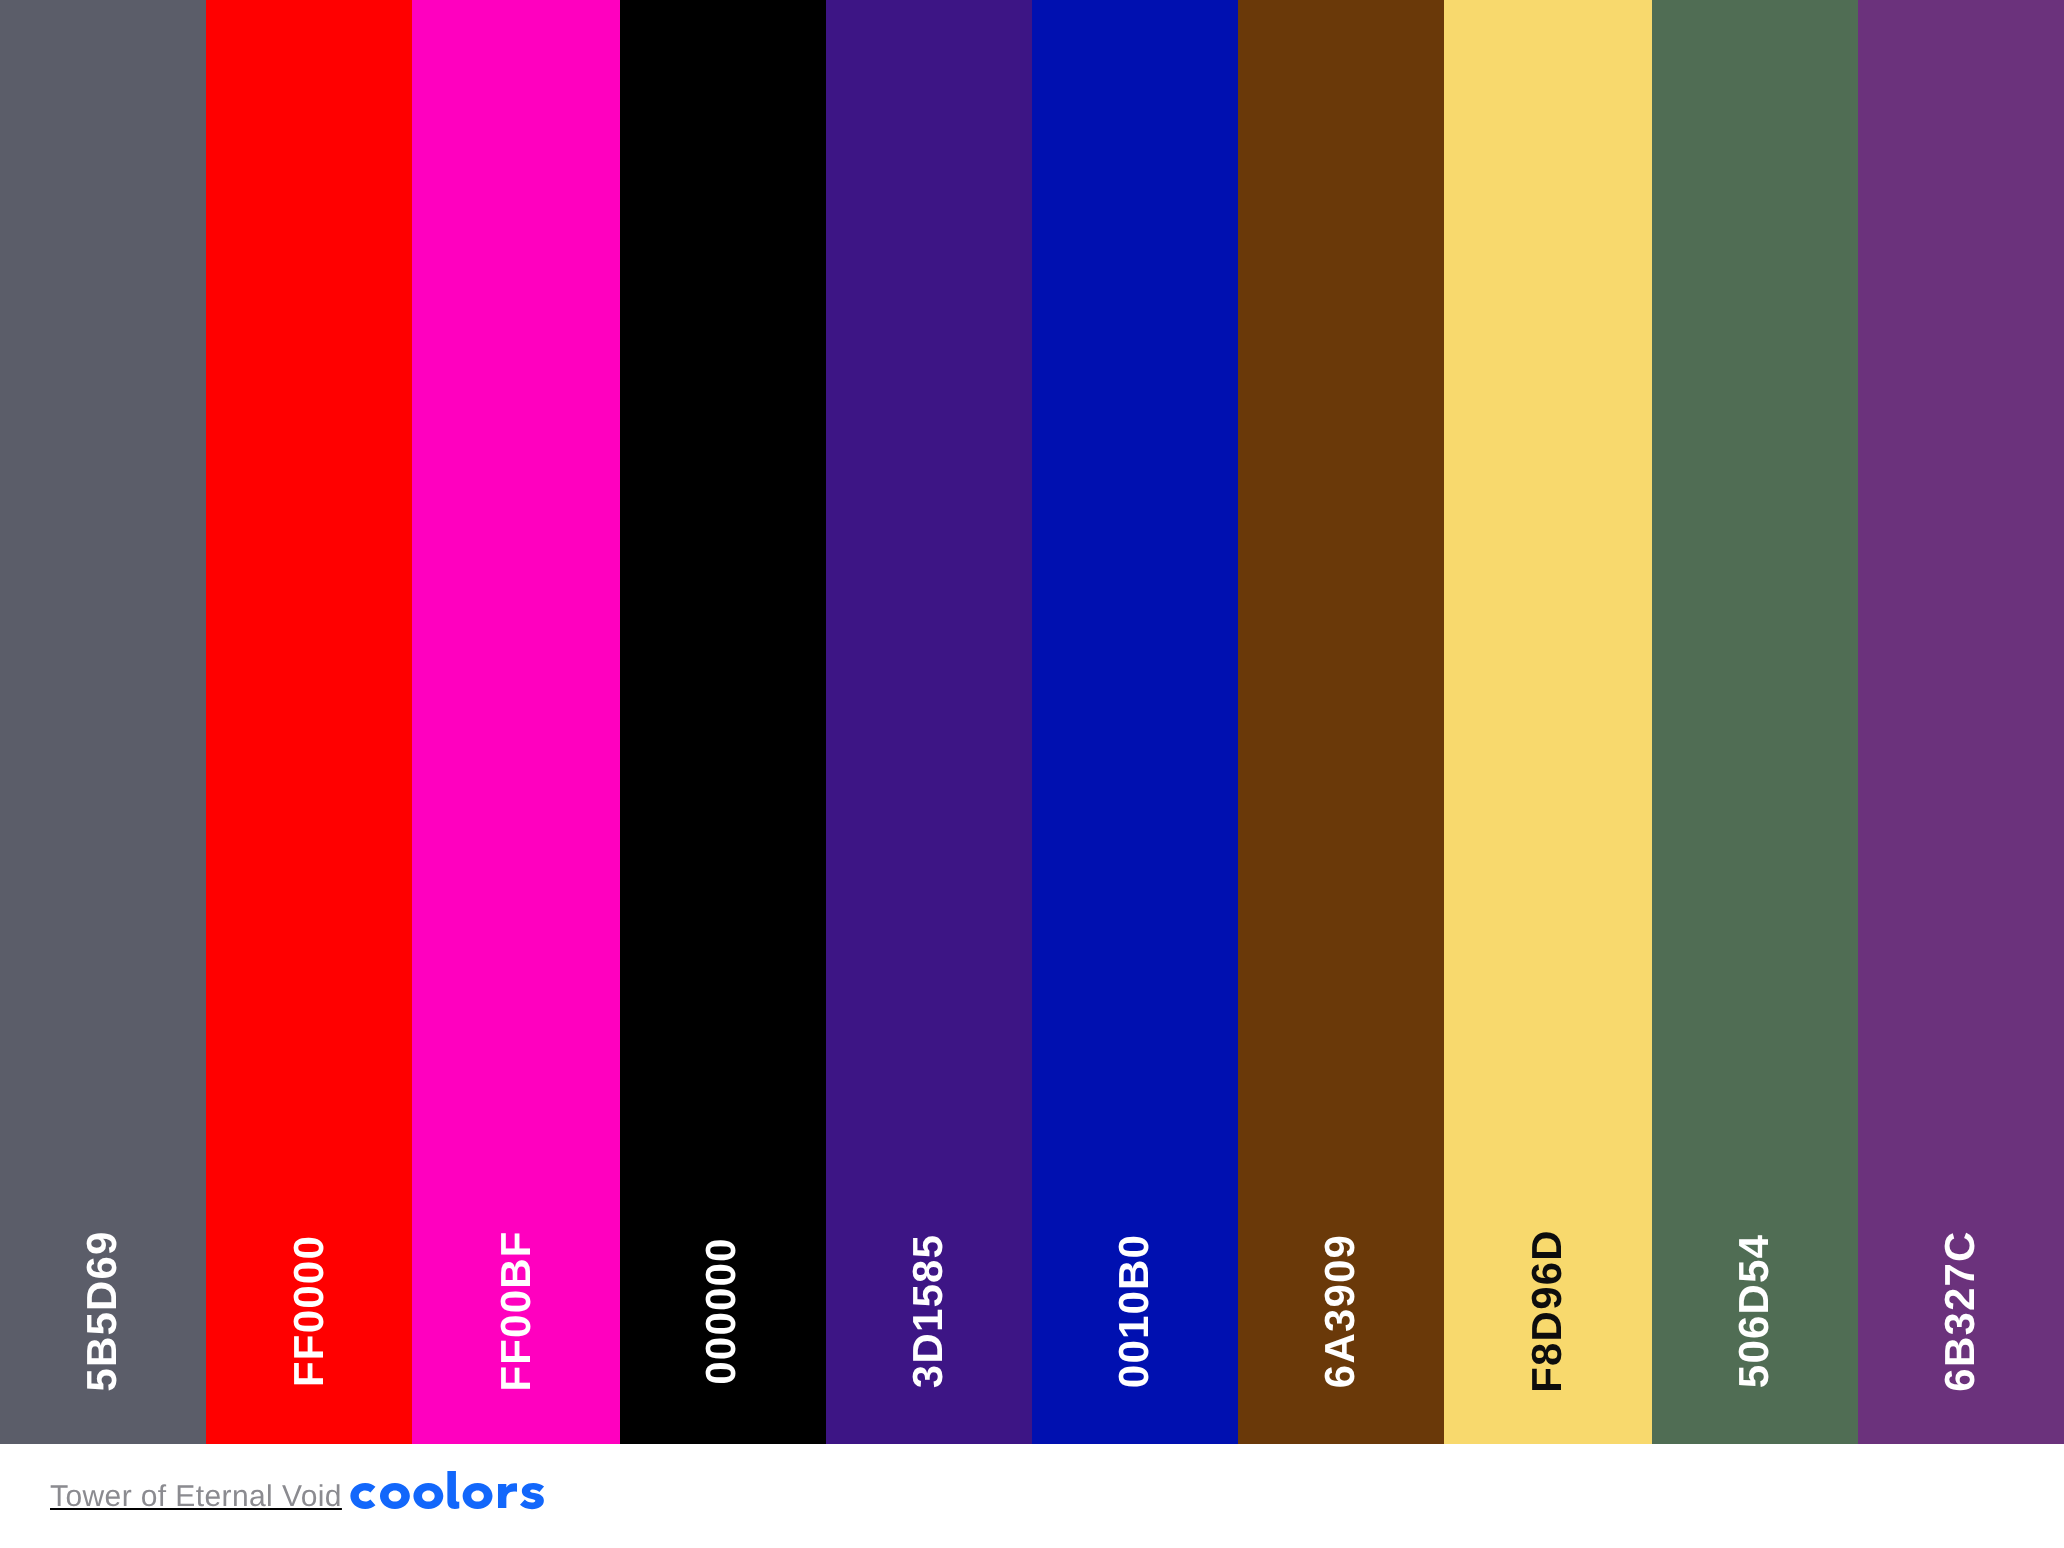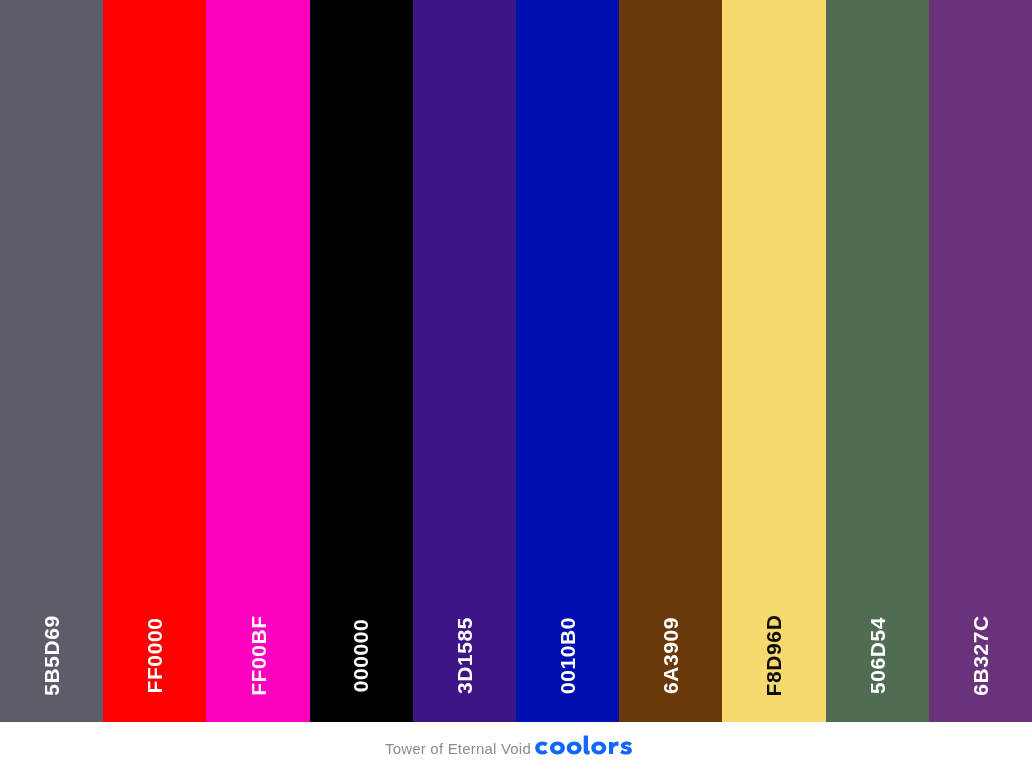--- a/index.html
+++ b/index.html
@@ -42,22 +42,23 @@
   }
   .light-text { color:#ffffff; }
   .dark-text  { color:#0d0d0d; }
 
   
   #footer {
     flex:1 1 auto;
     background:#ffffff;
     display:flex;
     align-items:center;
-    justify-content:center;
-    padding:0 10px;
+    justify-content:flex-start;
+    padding:0 25px;
+    text-decoration:underline;
   }
   #palette-name {
     font-size:15px;
     color:#8b8b90;
     letter-spacing:0.2px;
   }
   #brand-logo {
     display:block;
     height:26px;
   }

